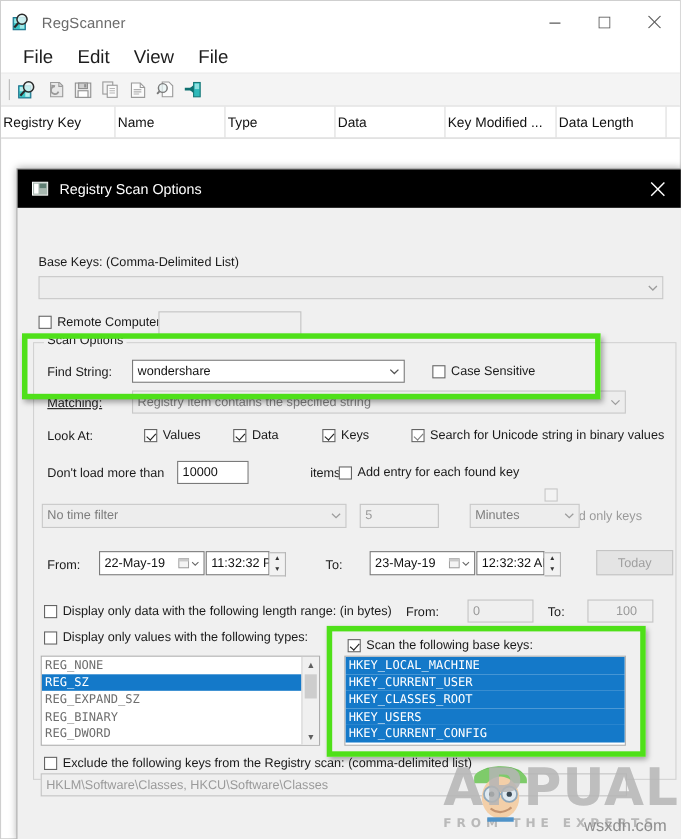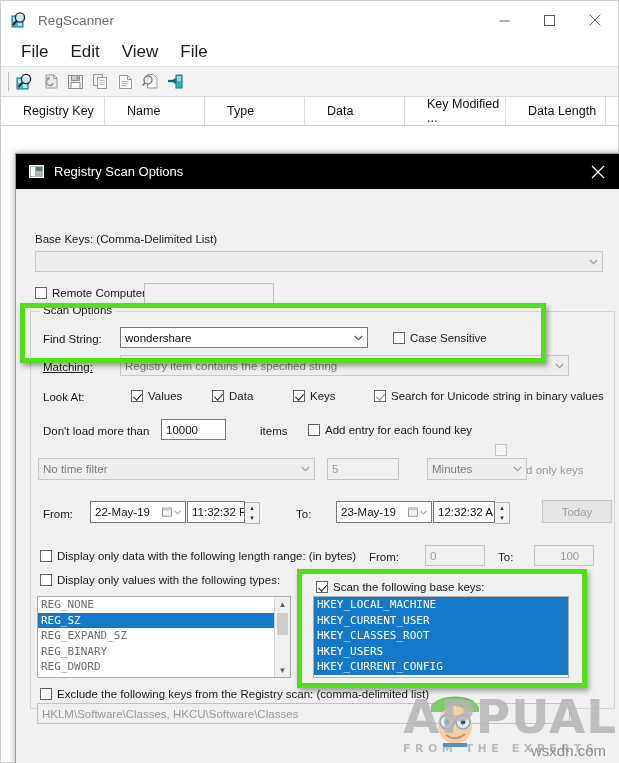--- a/index.html
+++ b/index.html
@@ -70,21 +70,21 @@
     display: flex; align-items: center; justify-content: center;
   }
 
   #columns {
     height: 28px; background: #ffffff;
     display: flex; align-items: stretch;
     border-bottom: 1px solid #d0d0d0;
   }
   .col-head {
     display: flex; align-items: center;
-    padding-left: 22px;
+    padding-left: 2px;
     border-right: 1px solid #dcdcdc;
     font-size: 12.5px; color: #111;
     box-sizing: border-box;
   }
 
   
   #dialog {
     position: absolute; left: 14px; top: 152px;
     width: 605px; height: 611px;
     background: #f0f0f0;
@@ -447,21 +447,21 @@
         <span class="box on"></span>
         <span class="lbl">Keys</span>
       </div>
       <div class="chk" style="position:absolute;left:358px;top:201px;">
         <span class="box on gray"></span>
         <span class="lbl">Search for Unicode string in binary values</span>
       </div>
 
       <div class="lbl" style="position:absolute;left:27px;top:236px;">Don't load more than</div>
       <div class="tbox" style="position:absolute;left:145px;top:230px;width:65px;height:21px;">10000</div>
-      <div class="lbl" style="position:absolute;left:204px;top:236px;padding-left:40px;">items</div>
+      <div class="lbl" style="position:absolute;left:226px;top:236px;padding-left:40px;">items</div>
       <div class="chk" style="position:absolute;left:292px;top:235px;">
         <span class="box"></span>
         <span class="lbl">Add entry for each found key</span>
       </div>
       <div class="chk dis" style="position:absolute;left:479px;top:235px;">
         <span class="box"></span>
         <span class="lbl dis">Add only keys</span>
       </div>
 
       <div class="combo dis" style="position:absolute;left:22px;top:269px;width:277px;height:22px;">

